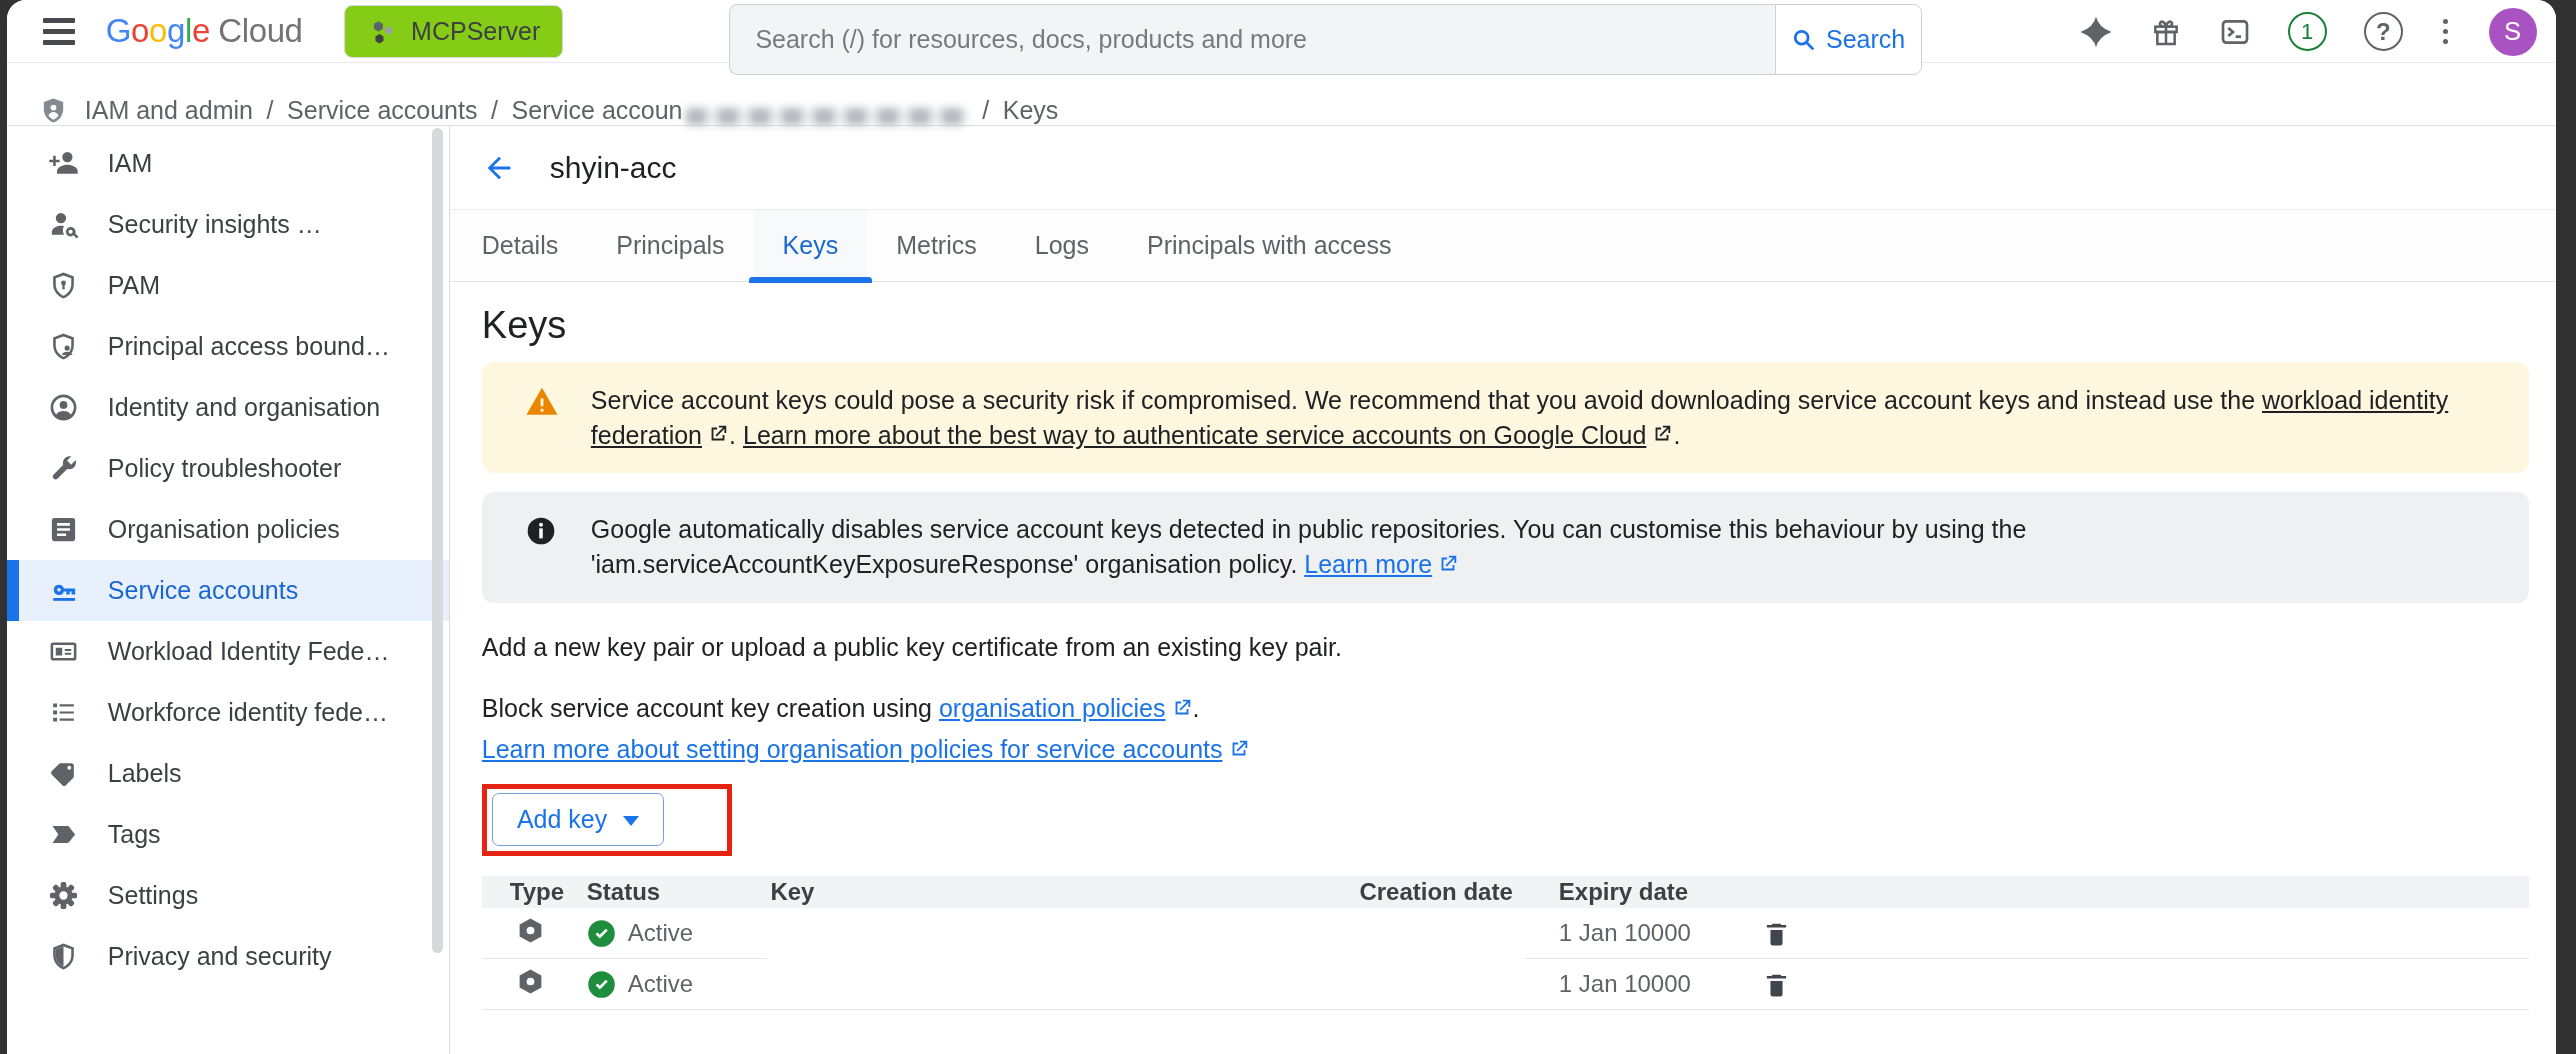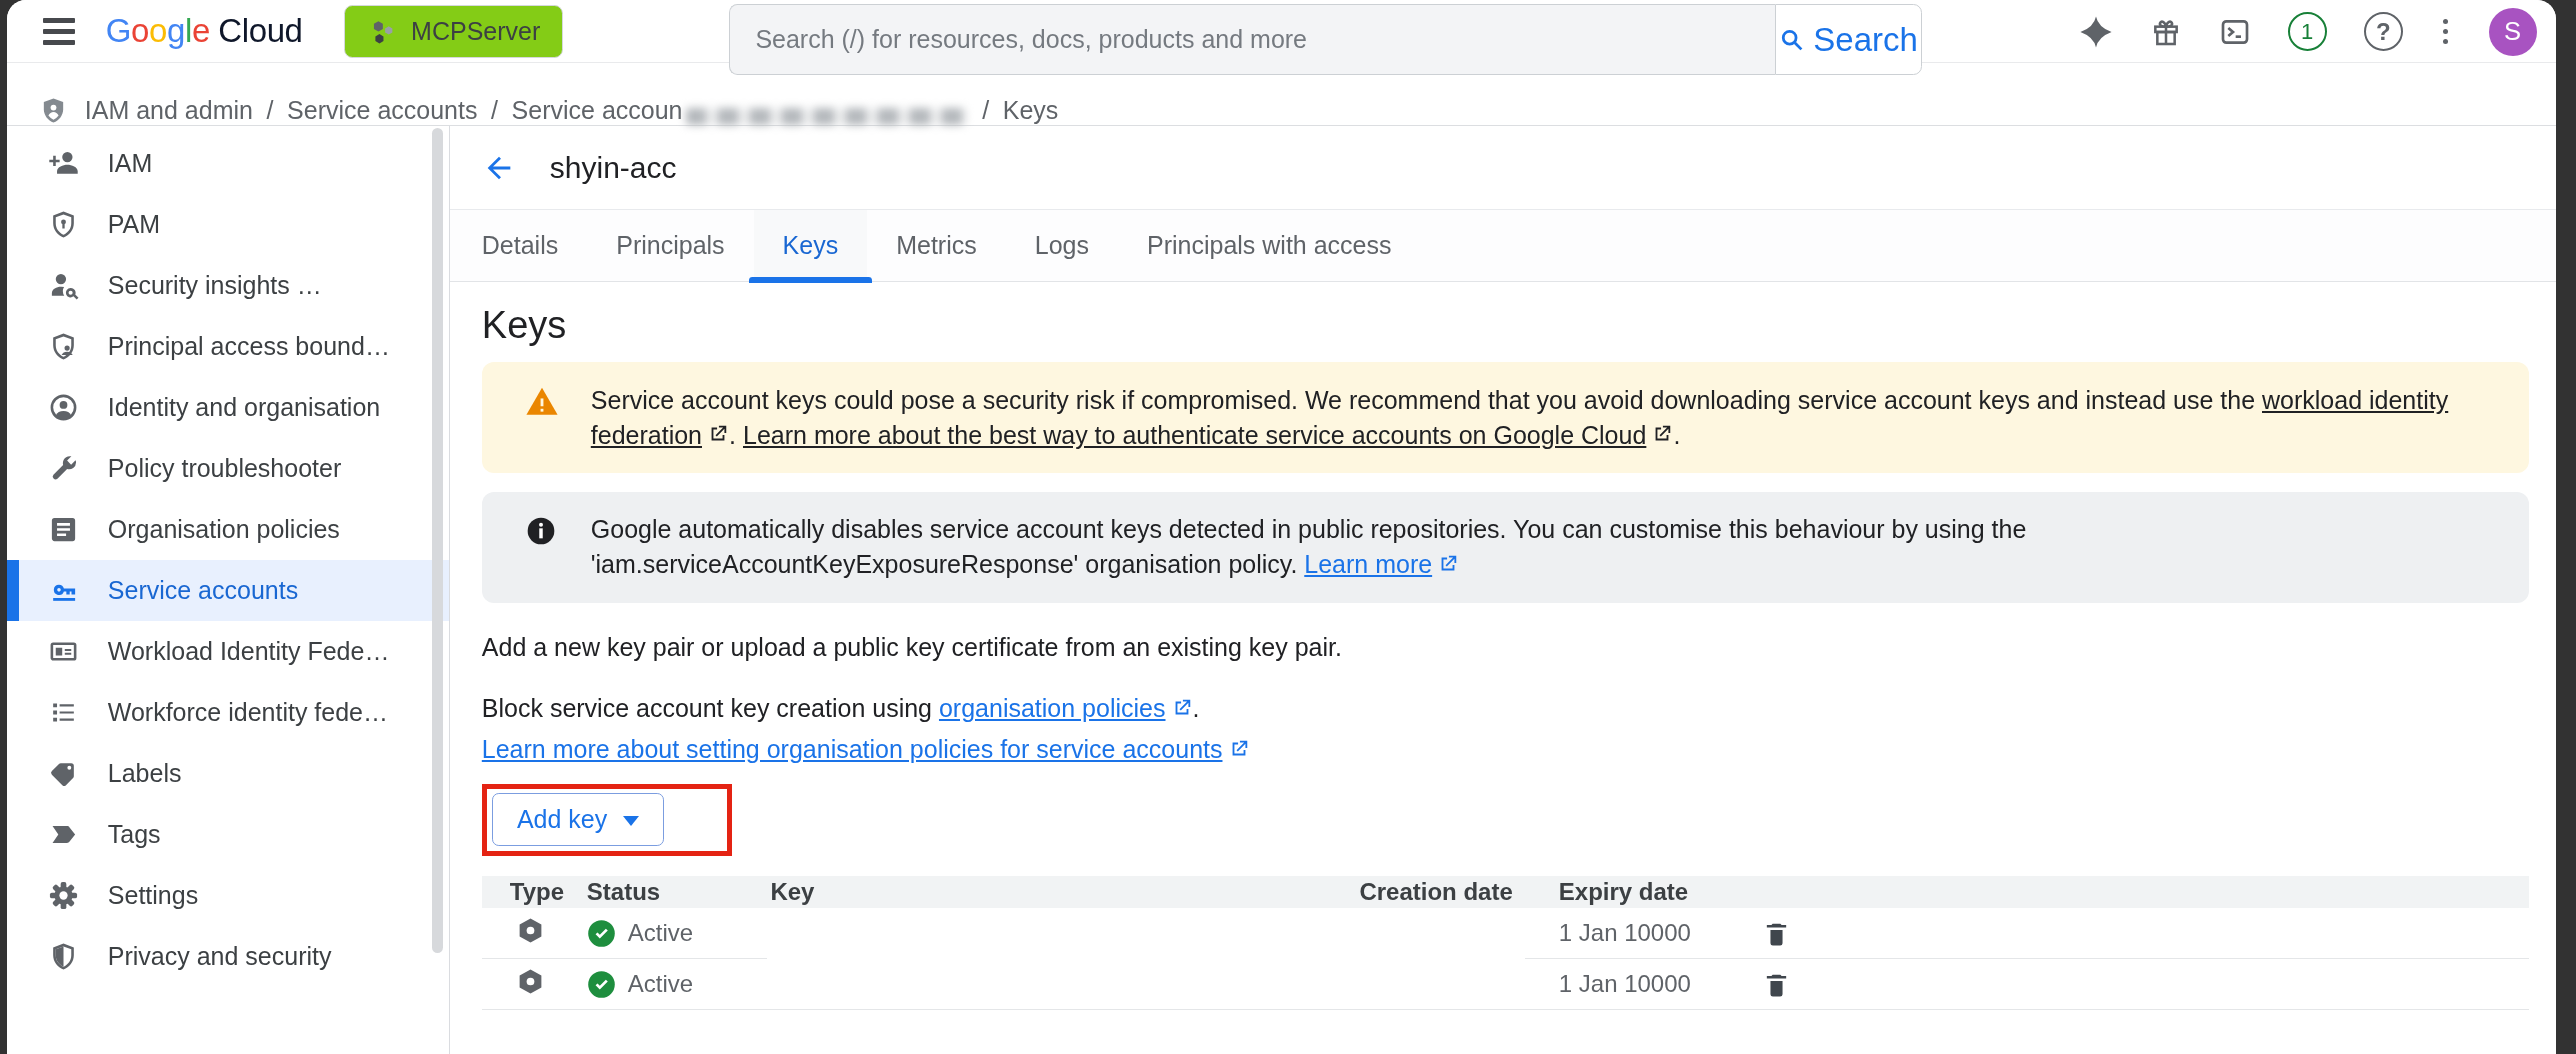--- a/index.html
+++ b/index.html
@@ -13,34 +13,34 @@
   
   .topbar { height: 63px; min-height: 63px; position: relative; border-bottom: 0.9px solid #e9eaec; background: #fff; }
   .hamburger { position: absolute; left: 36px; top: 16px; width: 32px; height: 31px;
                display: flex; flex-direction: column; justify-content: space-between; padding: 1.7px 0; cursor: pointer; }
   .hamburger span { display: block; height: 5.1px; background: #47494d; border-radius: 0.9px; }
   .logo { position: absolute; left: 99px; top: 12px; font-size: 33px; letter-spacing: -0.4px; display: flex; align-items: center; }
   .logo .l-g1, .logo .l-g2 { color: #4285F4; }
   .logo .l-r { color: #EA4335; }
   .logo .l-y { color: #FBBC04; }
   .logo .l-gr { color: #34A853; }
-  .logo .cloud { color: #0f172a; margin-left: 8.5px; }
+  .logo .cloud { color: #737373; margin-left: 8.5px; }
   .project-btn { position: absolute; left: 337px; top: 5.1px; height: 53px; border: 1.7px solid #d5d8dc; border-radius: 8.5px;
                  display: flex; align-items: center; padding: 0 22px; gap: 15.3px; background: #84cc16; cursor: pointer; }
   .project-btn .pname { font-size: 25px; color: #3c4043; font-weight: 500; }
 
   .search-wrap { position: absolute; left: 722px; top: 4.3px; width: 1193px; height: 71px; display: flex; }
   .search-field { flex: 1; display: flex; align-items: center; background: #f3f4f6; border: 1.7px solid #ccd0d4;
                   border-right: none; border-radius: 8.5px 0 0 8.5px; padding: 0 25.6px; }
   .search-field input { width: 100%; border: none; outline: none; background: transparent; font-size: 25px;
                         color: #202124; font-family: "Liberation Sans", sans-serif; }
   .search-field input::placeholder { color: #757a80; }
   .search-btn { width: 147px; background: #fff; border: 1.7px solid #ccd0d4; border-radius: 0 8.5px 8.5px 0;
                 display: flex; align-items: center; justify-content: center; gap: 9px;
-                color: #1a73e8; font-size: 33px; font-weight: 500; cursor: pointer; }
+                color: #1a73e8; font-size: 25px; font-weight: 500; cursor: pointer; }
 
   .top-icons { position: absolute; right: 19px; top: 0; height: 63px; display: flex; align-items: center; gap: 37px; }
   .ic-btn { display: flex; align-items: center; justify-content: center; cursor: pointer; }
   .ring { width: 39px; height: 39px; border-radius: 50%; display: flex; align-items: center; justify-content: center; font-size: 22px; }
   .ring.notif { border: 2.6px solid #188038; color: #188038; font-weight: 500; }
   .ring.help  { border: 2.6px solid #5f6368; color: #5f6368; font-weight: 700; font-size: 24px; }
   .vdots { display: flex; flex-direction: column; gap: 5.1px; padding: 3.4px; }
   .vdots i { width: 5.1px; height: 5.1px; border-radius: 50%; background: #5f6368; }
   .avatar { width: 48px; height: 48px; border-radius: 50%; background: #a853c1; color: #fff;
             display: flex; align-items: center; justify-content: center; font-size: 25.6px; }
@@ -229,35 +229,35 @@
         <span class="nicon">
             <svg viewBox="0 0 24 24" width="31" height="31" fill="#5f6368">
               <path d="M15 11a4 4 0 1 0 0-8 4 4 0 0 0 0 8zM6 9V6H4v3H1v2h3v3h2v-3h3V9H6zm9 4c-3.3 0-8 1.7-8 5v2h16v-2c0-3.3-4.7-5-8-5z"></path>
             </svg>
           </span>
         <span>IAM</span>
       </div>
       <div class="nav-item">
         <span class="nicon">
             <svg viewBox="0 0 24 24" width="31" height="31" fill="#5f6368">
+              <path d="M10 11a4 4 0 1 0 0-8 4 4 0 0 0 0 8zm0 2c-3.3 0-7 1.7-7 5v2h9.6a6.6 6.6 0 0 1-1.1-3.6c0-1.2.3-2.3 1-3.2A12.6 12.6 0 0 0 10 13z"></path>
+              <path d="M17.5 14a3.6 3.6 0 1 0 2.2 6.4l2.5 2.5 1.4-1.4-2.5-2.5A3.6 3.6 0 0 0 17.5 14zm0 2a1.6 1.6 0 1 1 0 3.2 1.6 1.6 0 0 1 0-3.2z"></path>
+            </svg>
+          </span>
+        <span>Security insights …</span>
+      </div>
+      <div class="nav-item">
+        <span class="nicon">
+            <svg viewBox="0 0 24 24" width="31" height="31" fill="#5f6368">
               <path d="M12 2L4 5v6c0 5 3.4 9.3 8 11 4.6-1.7 8-6 8-11V5l-8-3zm0 2.2l6 2.2V11c0 4-2.5 7.4-6 8.9-3.5-1.5-6-4.9-6-8.9V6.4l6-2.2z"></path>
               <circle cx="12" cy="10" r="1.9"></circle>
               <path d="M11.1 11.3h1.8V15h-1.8z"></path>
             </svg>
           </span>
         <span>PAM</span>
-      </div>
-      <div class="nav-item">
-        <span class="nicon">
-            <svg viewBox="0 0 24 24" width="31" height="31" fill="#5f6368">
-              <path d="M10 11a4 4 0 1 0 0-8 4 4 0 0 0 0 8zm0 2c-3.3 0-7 1.7-7 5v2h9.6a6.6 6.6 0 0 1-1.1-3.6c0-1.2.3-2.3 1-3.2A12.6 12.6 0 0 0 10 13z"></path>
-              <path d="M17.5 14a3.6 3.6 0 1 0 2.2 6.4l2.5 2.5 1.4-1.4-2.5-2.5A3.6 3.6 0 0 0 17.5 14zm0 2a1.6 1.6 0 1 1 0 3.2 1.6 1.6 0 0 1 0-3.2z"></path>
-            </svg>
-          </span>
-        <span>Security insights …</span>
       </div>
       <div class="nav-item">
         <span class="nicon">
             <svg viewBox="0 0 24 24" width="31" height="31" fill="#5f6368">
               <path d="M12 2L4 5v6c0 5 3.4 9.3 8 11 4.6-1.7 8-6 8-11V5l-8-3zm0 2.2l6 2.2V11c0 4-2.5 7.4-6 8.9-3.5-1.5-6-4.9-6-8.9V6.4l6-2.2z"></path>
               <circle cx="14.8" cy="13.2" r="2"></circle>
               <path d="M10.5 18.6c.7-1.7 2.3-2.6 4.3-2.6s3.6.9 4.3 2.6h-8.6z"></path>
             </svg>
           </span>
         <span>Principal access bound…</span>

